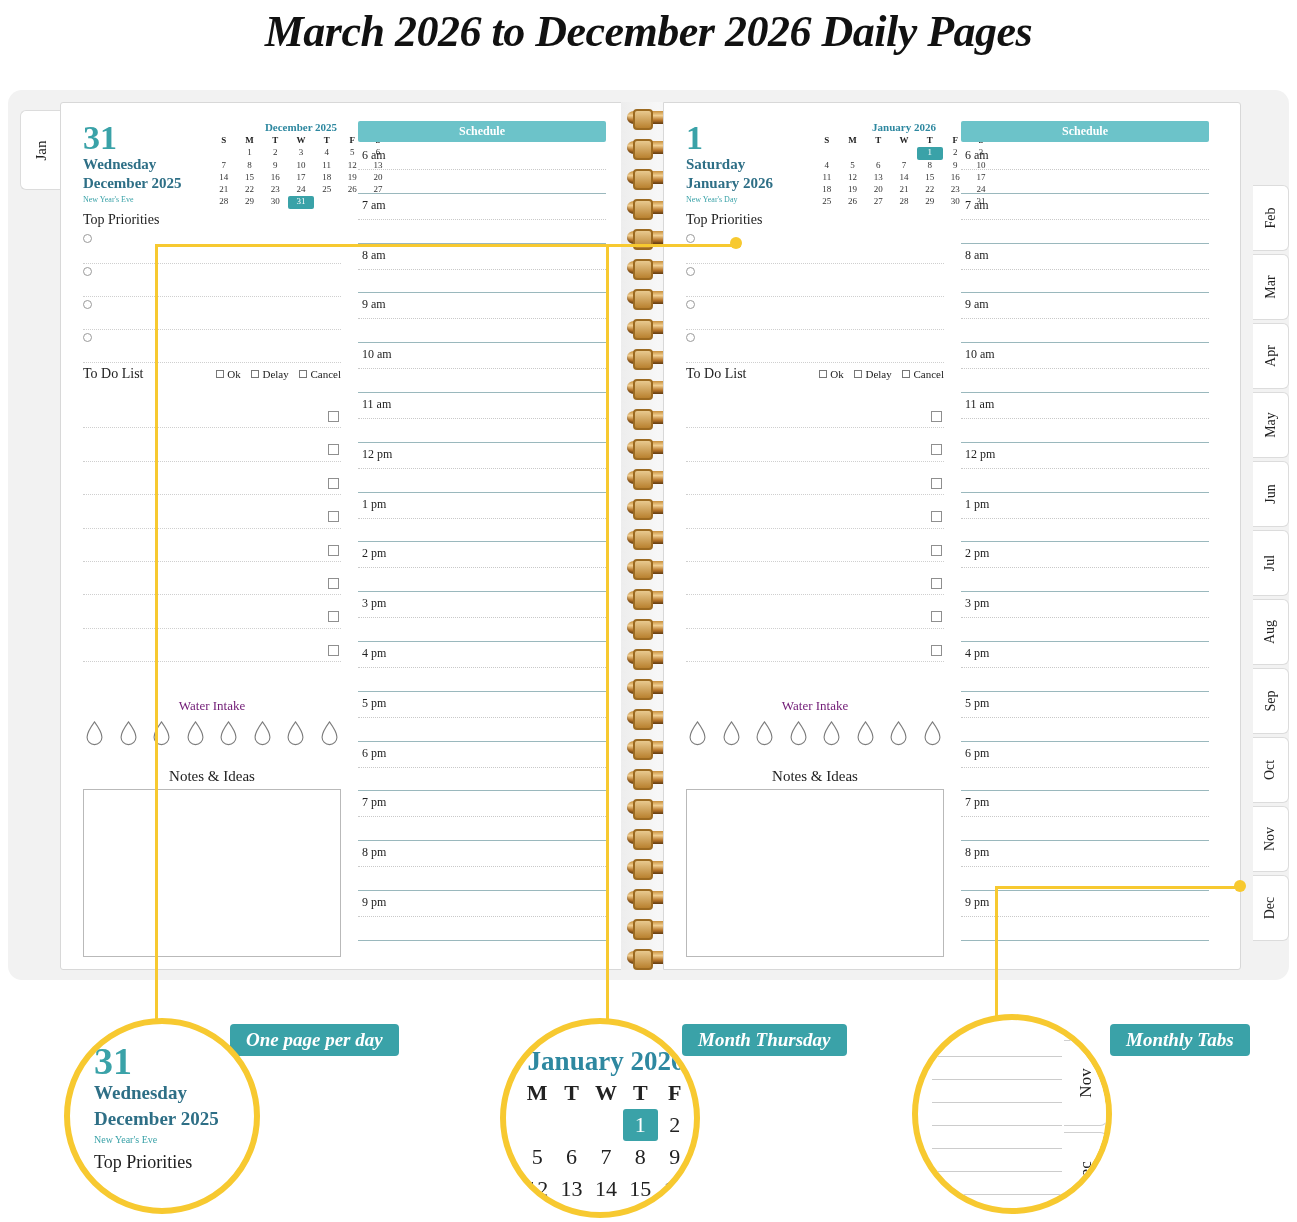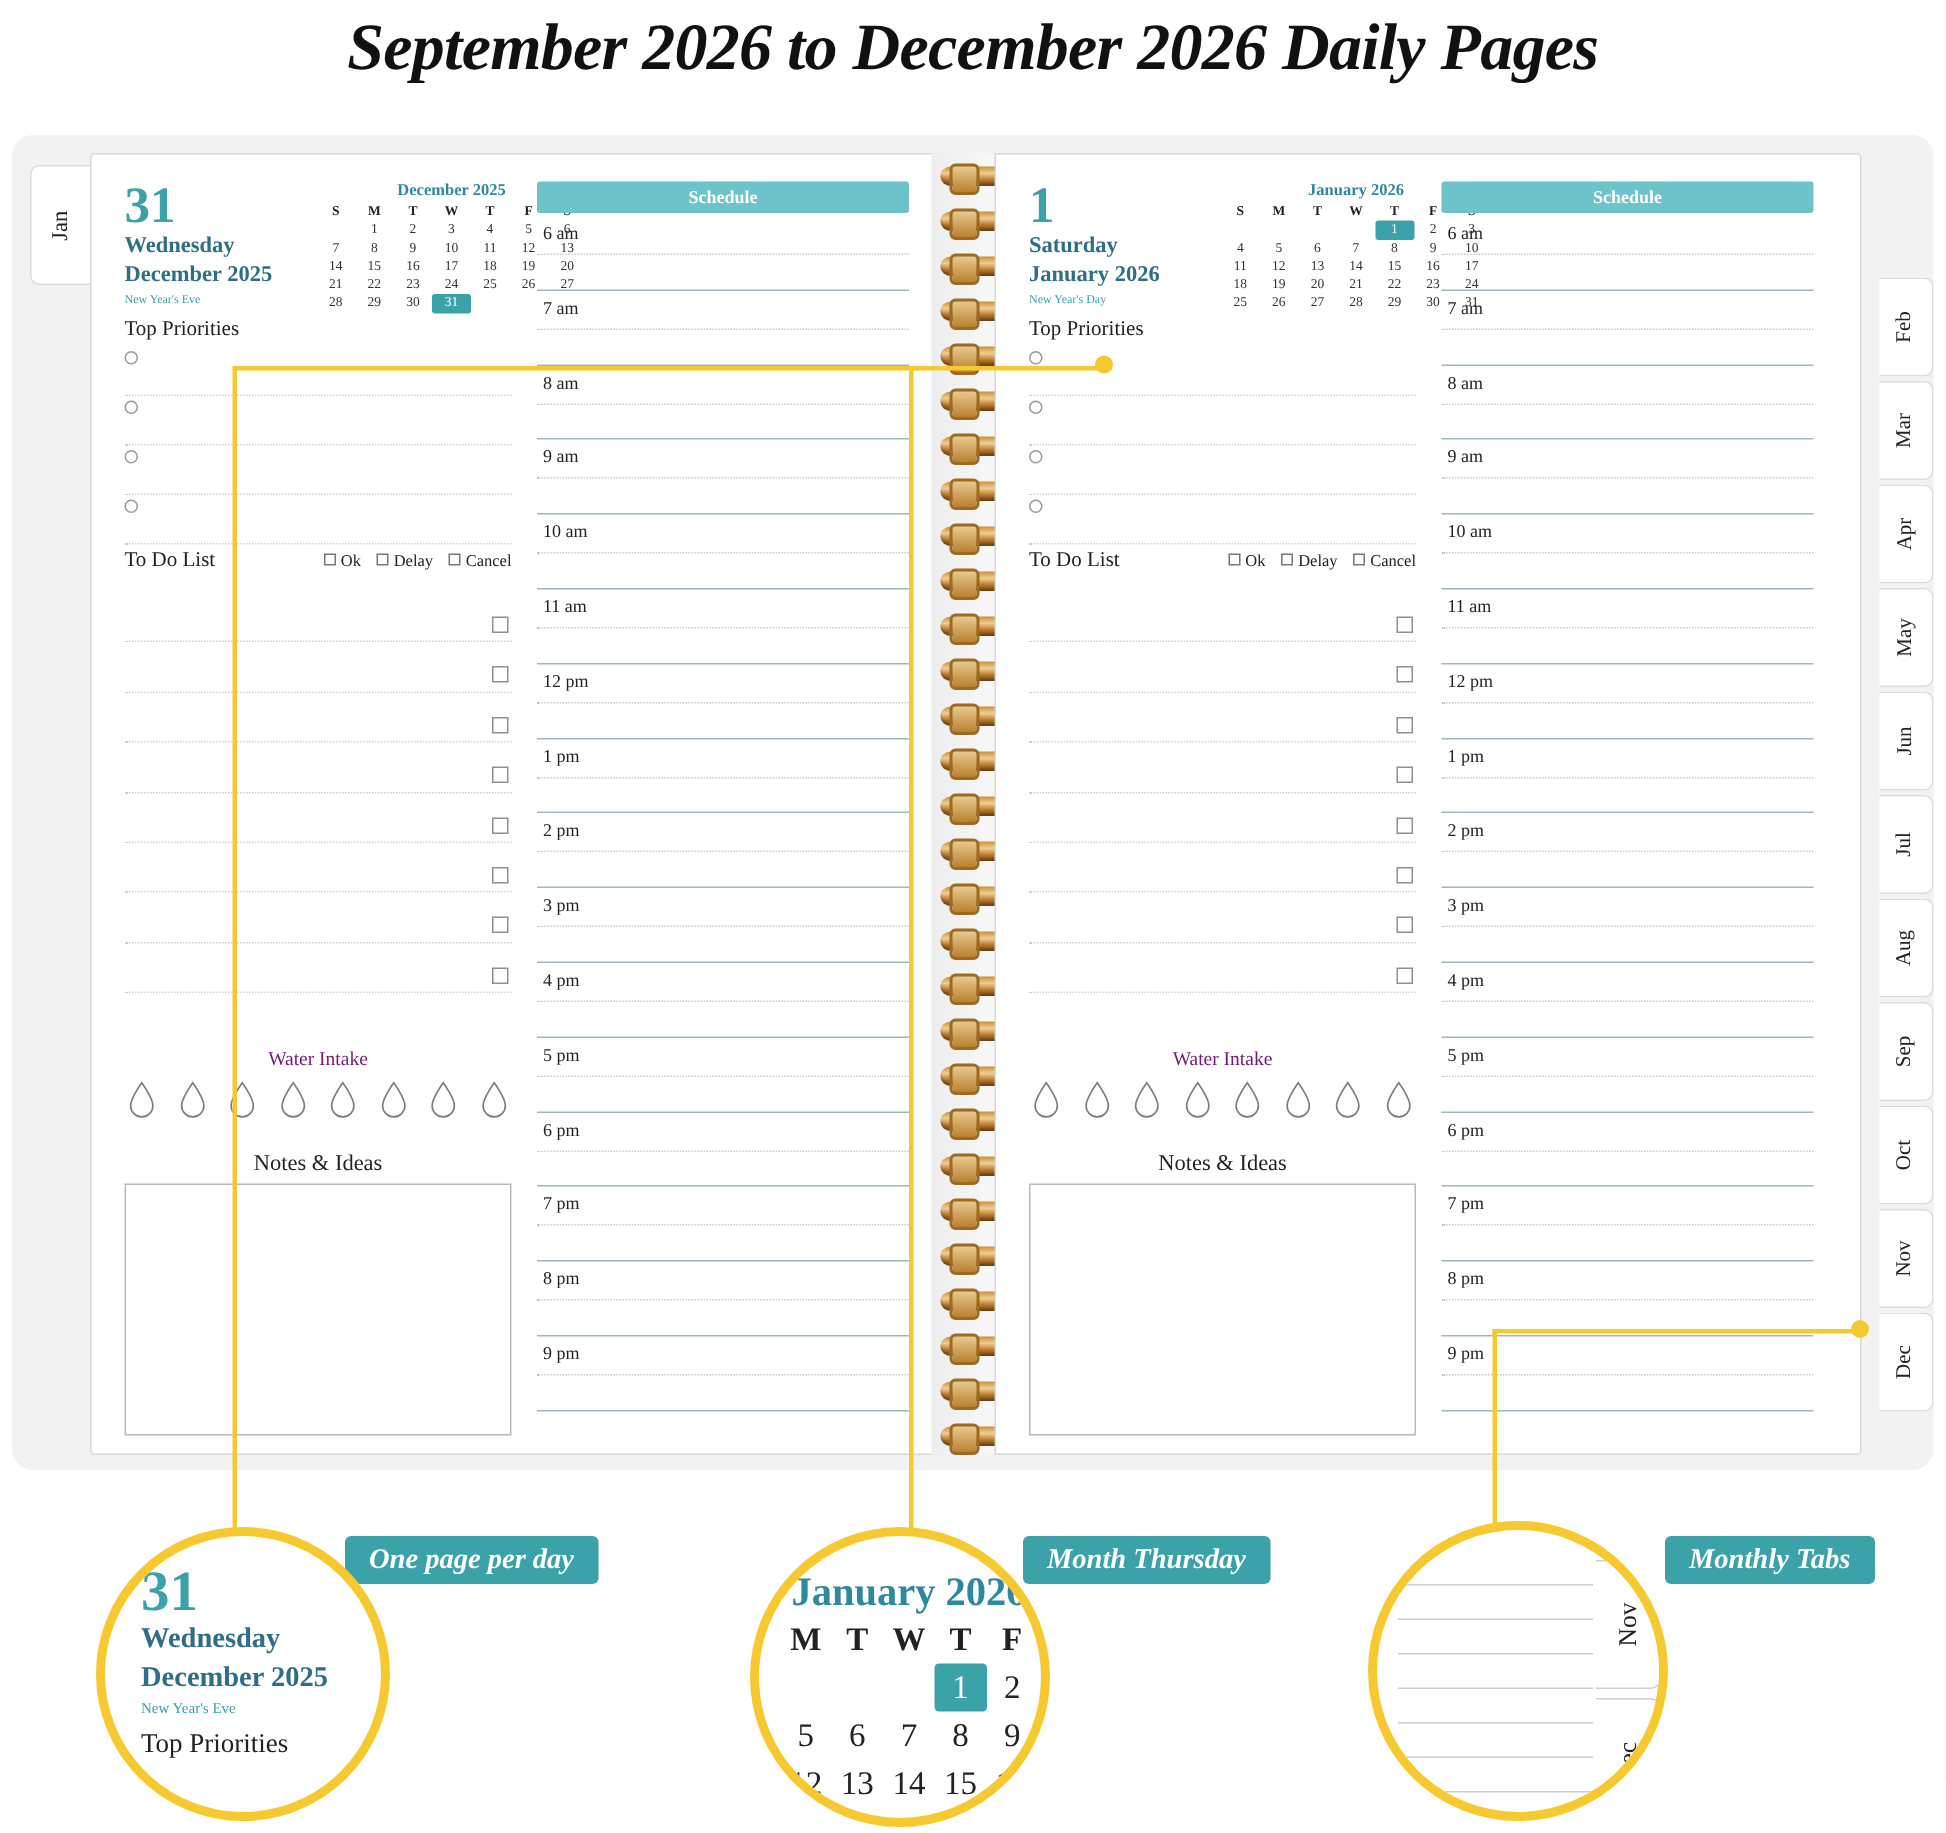--- a/index.html
+++ b/index.html
@@ -176,21 +176,21 @@
   .z-tab {
     position:absolute; width:44px; height:86px; background:#fff;
     border:1px solid #cfcfcf; border-left:none; border-radius:0 8px 8px 0;
     display:flex; align-items:center; justify-content:center;
   }
   .z-tab span { transform:rotate(-90deg); font-size:17px; color:#222; }
 </style>
 </head>
 <body>
 
-<div class="page-title">September 2026 to December 2026 Daily Pages</div>
+<div class="page-title">March 2026 to December 2026 Daily Pages</div>
 
 <div class="spread">
   <div class="book-bg"></div>
 
   <div class="page left">
     <div class="day-head">
       <div class="day-num">31</div>
       <div class="day-name">Wednesday</div>
       <div class="day-month">December 2025</div>
       <div class="day-holiday">New Year's Eve</div>

